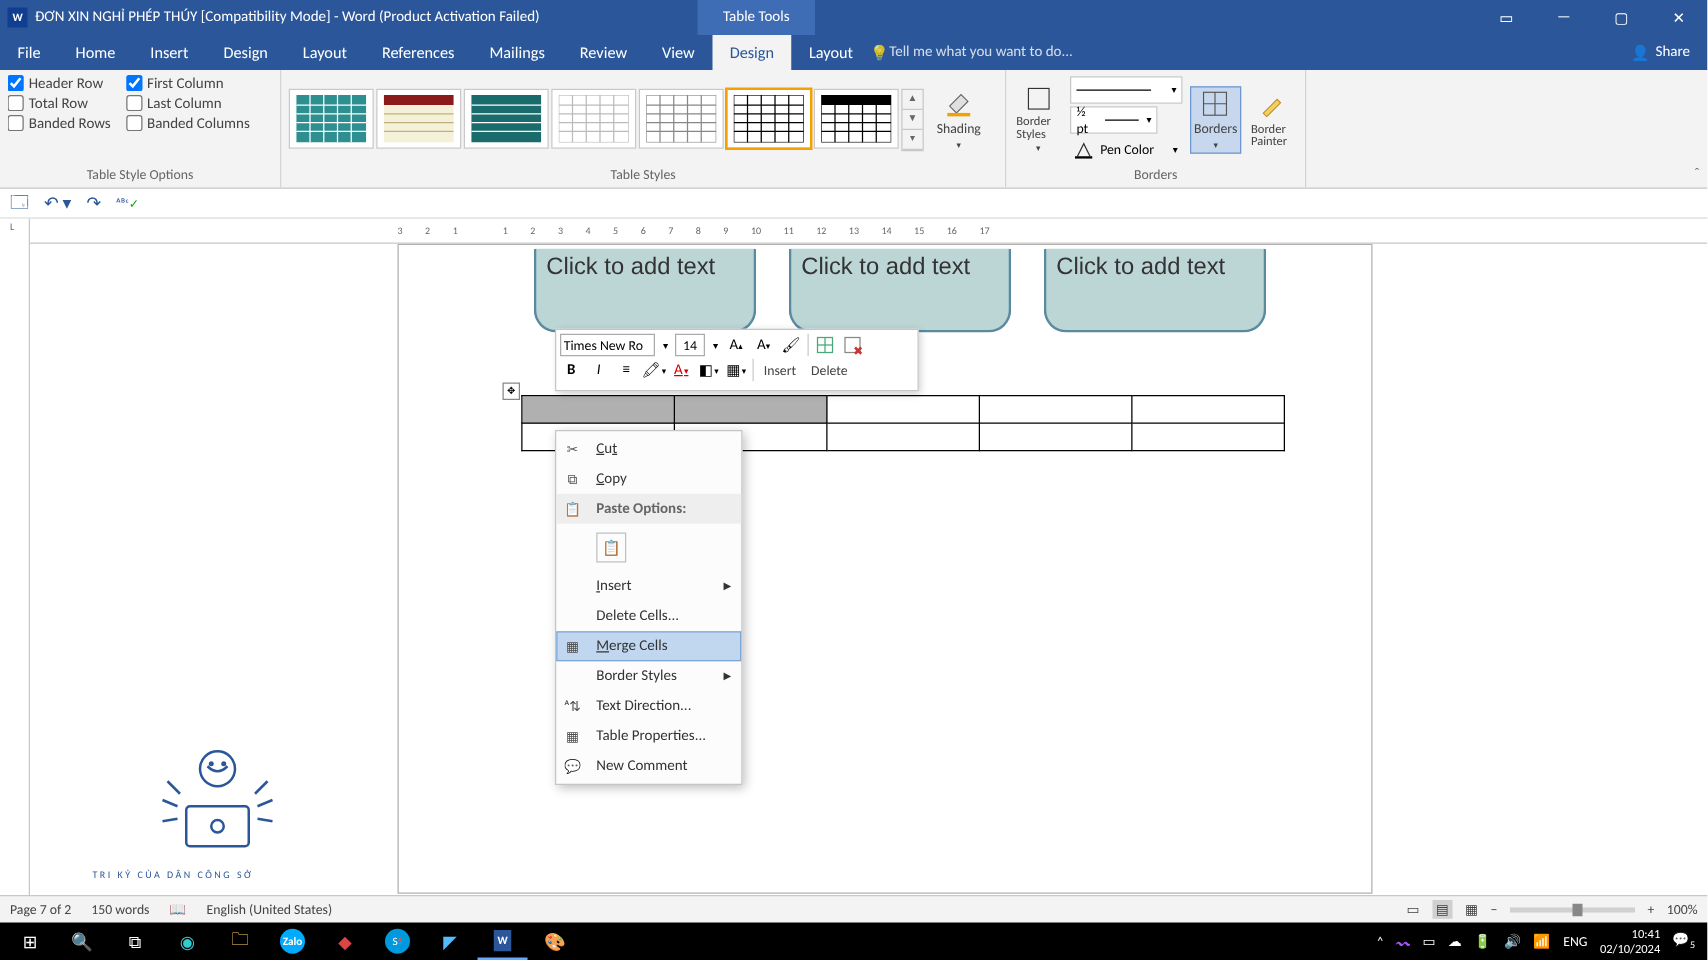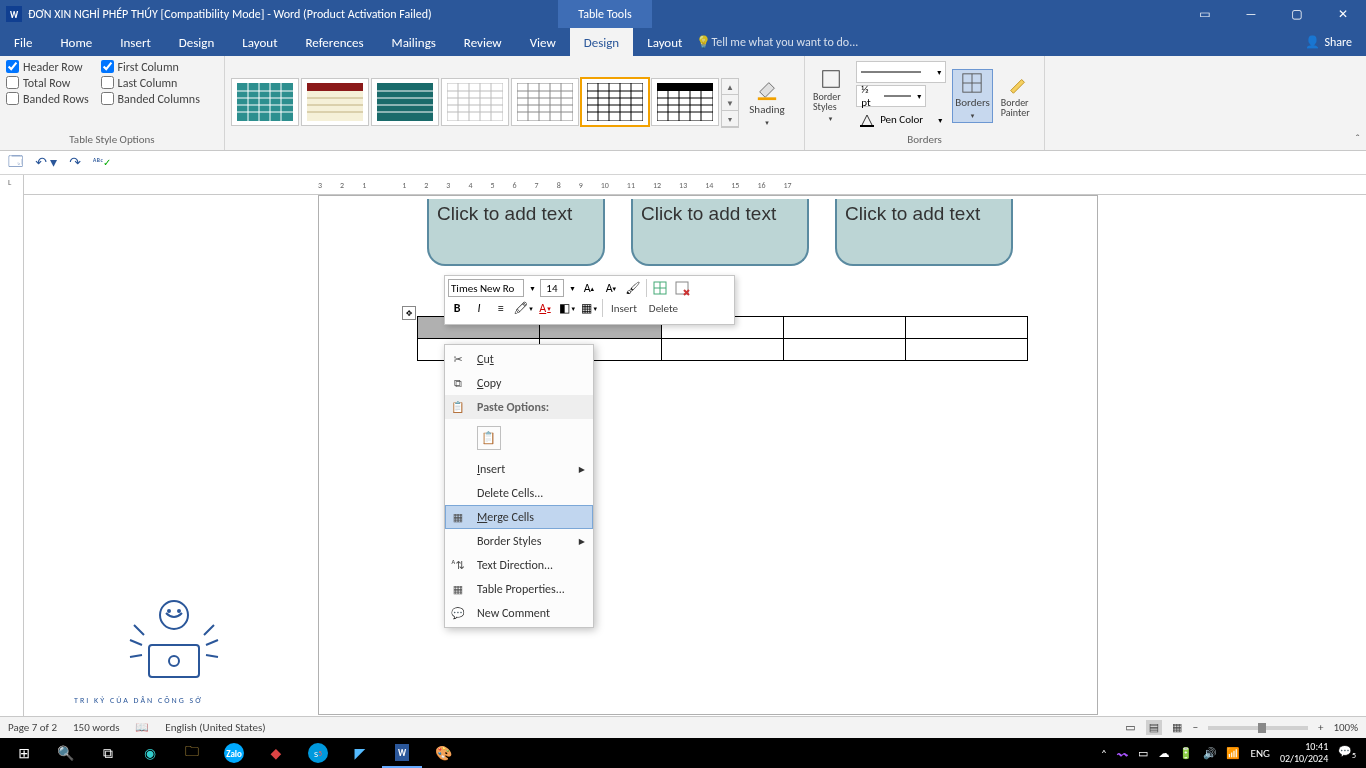--- a/index.html
+++ b/index.html
@@ -60,21 +60,21 @@
 
 .shapes { position:absolute; left:108px; top:3px; display:flex; gap:26px;}
 .shape { width:178px; height:67px; border:2px solid #5a8aa0; background:#bcd5d5; border-radius:0 0 18px 18px; border-top:none; display:flex; align-items:flex-start; padding:4px 8px; font-family:Arial; font-size:19px; color:#333;}
 
 .dtable { position:absolute; left:98px; top:120px; border-collapse:collapse;}
 .dtable td{ border:1px solid #000; width:122px; height:22px; }
 .dtable td.sel{ background:#b0b0b0;}
 .selhandle{ position:absolute; left:83px; top:110px; width:14px; height:14px; border:1px solid #888; background:#fff; font-size:8px; display:flex; align-items:center; justify-content:center;}
 
 
-.minitb { position:absolute; left:444px; top:275px; width:291px; height:50px; background:#fff; border:1px solid #c5c5c5; box-shadow:2px 2px 6px rgba(0,0,0,0.2); display:flex; flex-direction:column; padding:3px; gap:2px; font-size:11px;}
+.minitb { position:absolute; left:444px; top:263px; width:291px; height:50px; background:#fff; border:1px solid #c5c5c5; box-shadow:2px 2px 6px rgba(0,0,0,0.2); display:flex; flex-direction:column; padding:3px; gap:2px; font-size:11px;}
 .minitb .r{ display:flex; align-items:center; gap:4px;}
 .minitb input.fnt{ width:76px; height:18px; border:1px solid #ababab; font-size:11px; padding:0 2px;}
 .minitb input.fsz{ width:24px; height:18px; border:1px solid #ababab; font-size:11px; text-align:center;}
 .minitb .ib{ width:18px; height:18px; display:flex; align-items:center; justify-content:center; font-size:12px; border-radius:2px;}
 .minitb .lbl{ font-size:11px; color:#444; padding:0 4px;}
 .minitb .drop{ font-size:7px; padding-left:1px;}
 
 
 .ctxmenu { position:absolute; left:444px; top:344px; width:150px; background:#fcfcfc; border:1px solid #c5c5c5; box-shadow:2px 2px 8px rgba(0,0,0,0.25); font-size:12px; color:#333; padding:2px 0;}
 .ctxmenu .mi{ display:flex; align-items:center; height:24px; padding:0 8px 0 4px; gap:10px;}
@@ -275,20 +275,21 @@
       </div>
       <div class="bigbtn">
         <svg class="ico" viewBox="0 0 24 24">
             <path d="M4 14 L14 4 L20 10 L10 20 Z" fill="#e0e0e0" stroke="#666"></path>
             <rect x="2" y="20" width="20" height="3" fill="#f2a100"></rect>
           </svg>
         <span>Shading</span>
           <span style="font-size:7px">▾</span>
       </div>
     </div>
+    <div class="group-label">Table Styles</div>
   </div>
 
   <div class="ribbon-group" style="width:240px">
     <div class="group-body" style="align-items:center;gap:6px">
       <div class="bigbtn">
         <svg class="ico" viewBox="0 0 24 24">
             <rect x="3" y="3" width="18" height="18" fill="none" stroke="#333"></rect>
           </svg>
         <span style="font-size:10px;line-height:10px">Border Styles</span>
           <span style="font-size:7px">▾</span>

